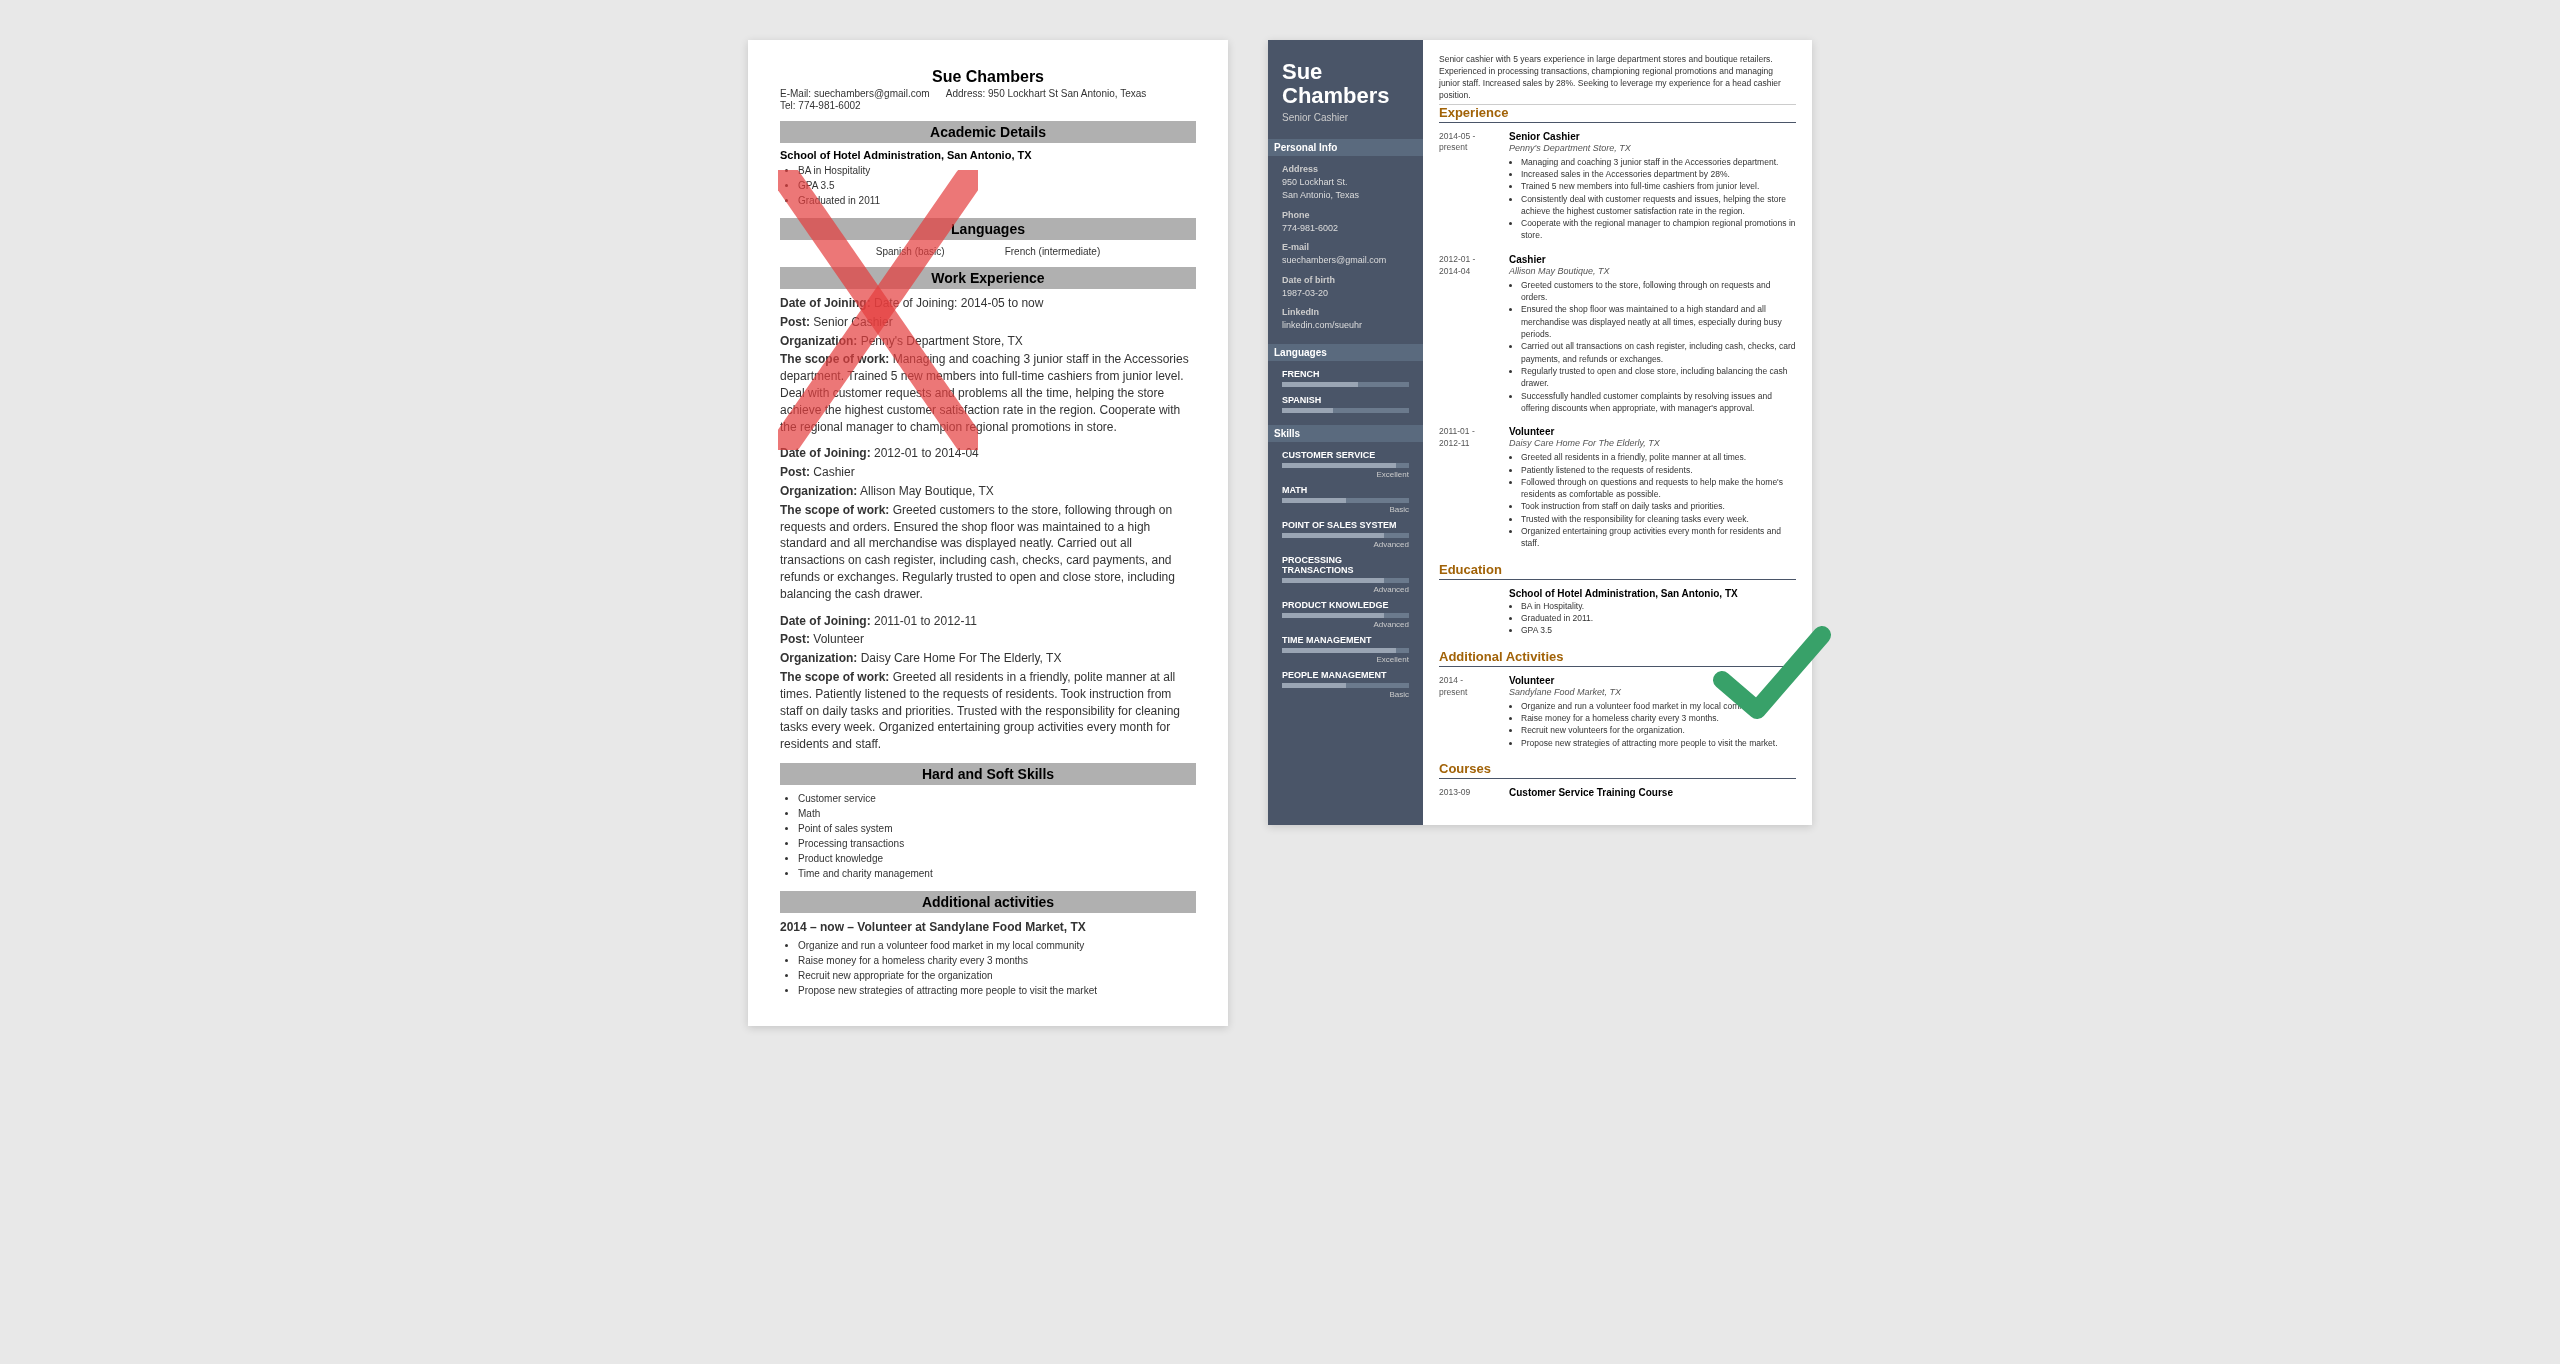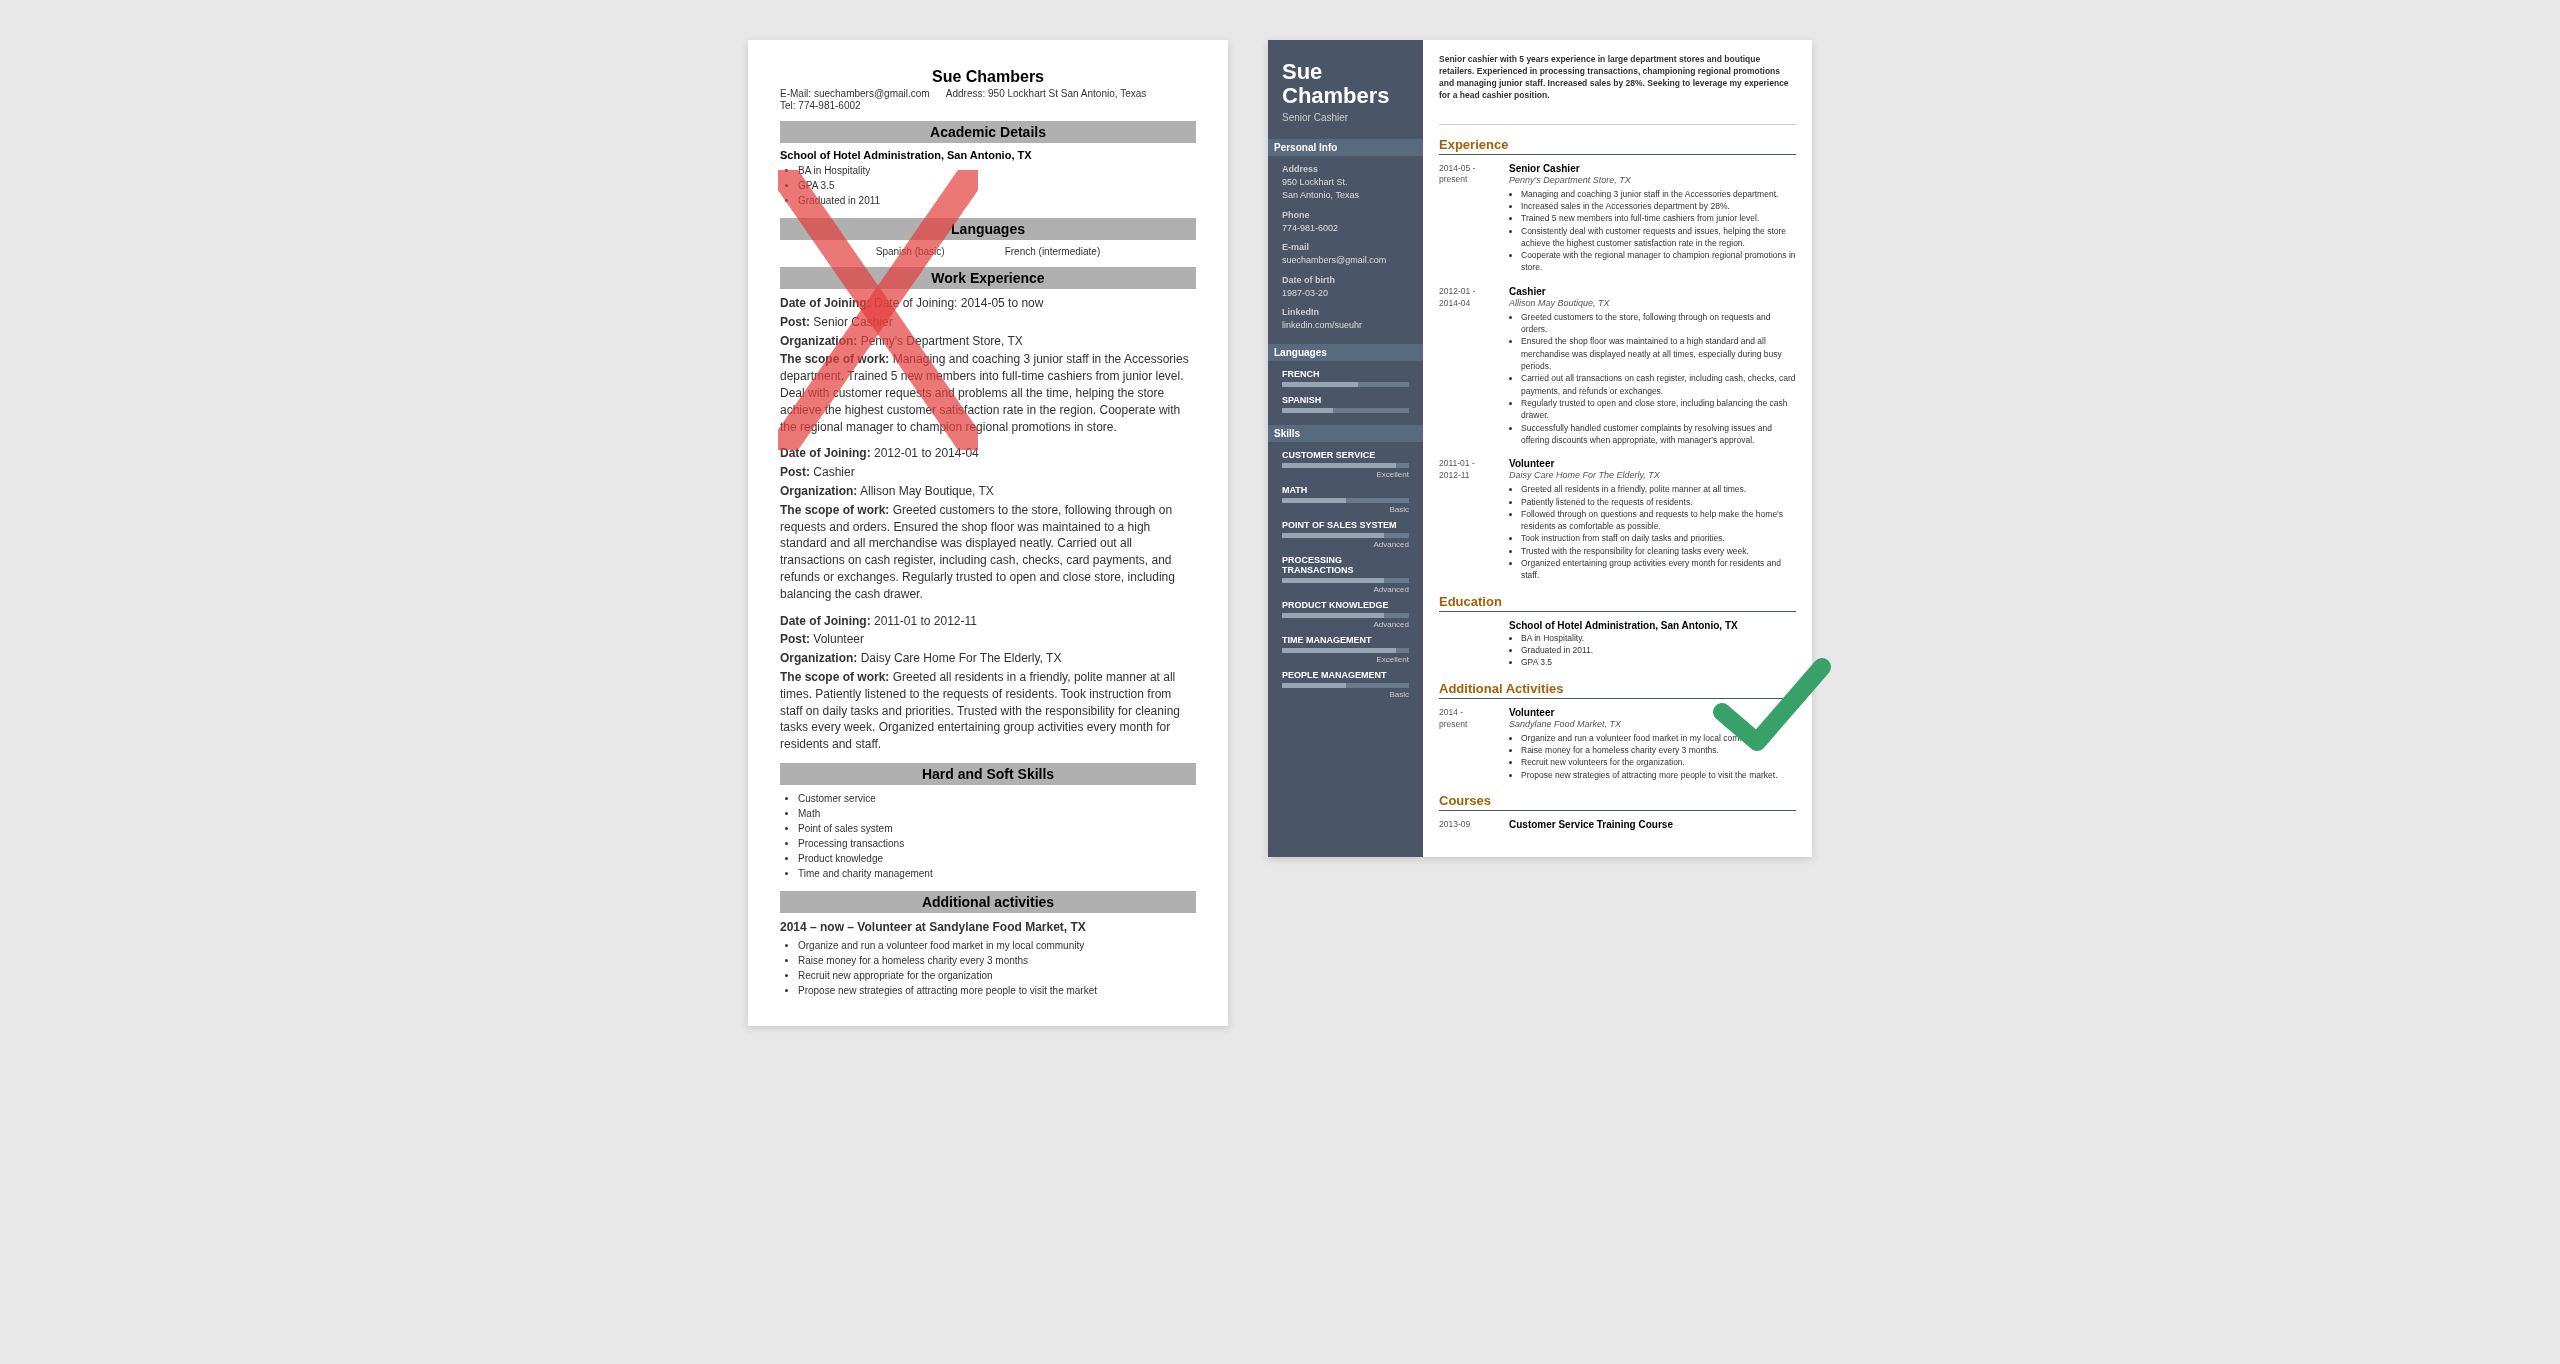--- a/index.html
+++ b/index.html
@@ -188,24 +188,23 @@
     .main-content {
       flex: 1;
       padding: 14px 16px;
       overflow-y: auto;
     }
 
     .main-content .summary {
       font-size: 8.5px;
       color: #333;
       line-height: 1.4;
-      margin-bottom: 12px;
+      margin-bottom: 0;
       border-bottom: 1px solid #ccc;
-      padding-bottom: 22px;
-      font-weight: bold;
+      padding-bottom: 2px;
     }
 
     .main-content .section-title {
       font-size: 13px;
       font-weight: bold;
       color: #a16207;
       border-bottom: 1px solid #4a5568;
       margin-bottom: 8px;
       padding-bottom: 2px;
     }

